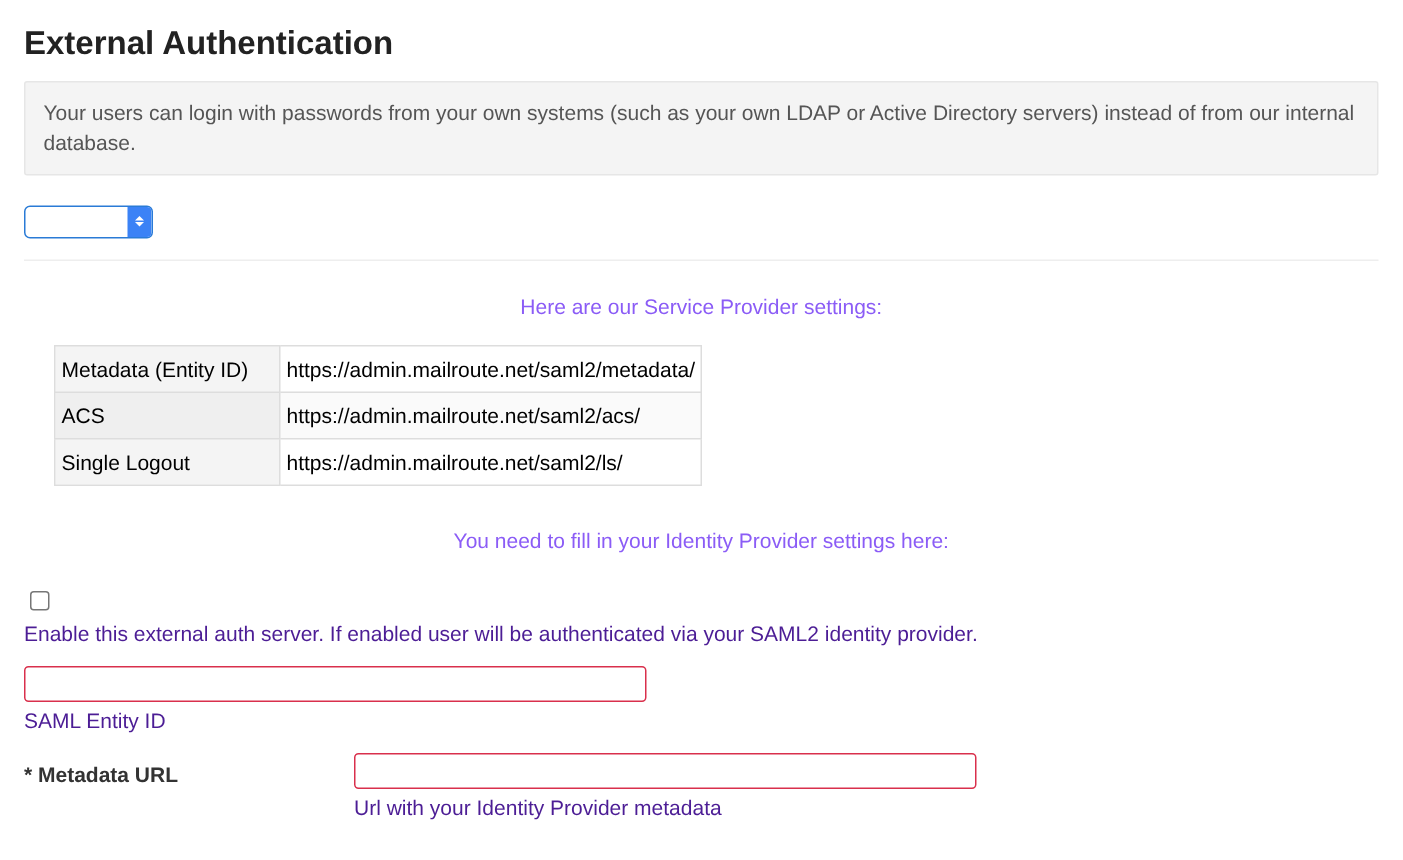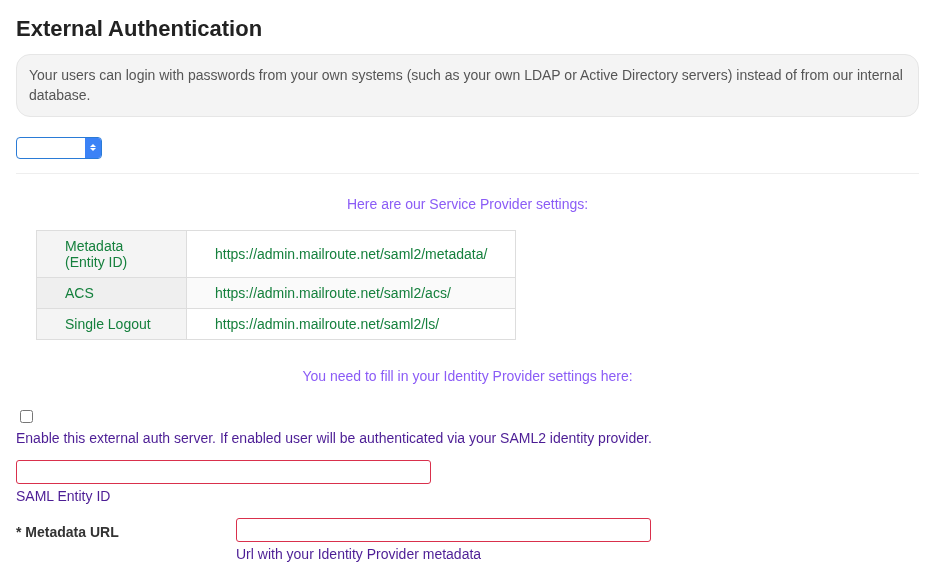--- a/index.html
+++ b/index.html
@@ -13,21 +13,21 @@
     }
     h2 {
       font-size: 22px;
       font-weight: bold;
       margin: 0 0 12px 0;
       color: #222;
     }
     .info-box {
       background: #f4f4f4;
       border: 1px solid #e6e6e6;
-      border-radius: 14px;
+      border-radius: 2px;
       padding: 10px 12px;
       color: #555;
       line-height: 1.45;
       margin-bottom: 20px;
     }
     .auth-type-row {
       display: flex;
       align-items: center;
       gap: 36px;
       padding-bottom: 14px;
@@ -75,23 +75,23 @@
       color: #8b5cf6;
       text-align: center;
     }
     table.sp-table {
       border-collapse: collapse;
       margin-left: 20px;
       margin-bottom: 28px;
     }
     table.sp-table td {
       border: 1px solid #ddd;
-      padding: 7px 28px;
+      padding: 7px 4px;
       font-size: 14px;
-      color: #15803d;
+      color: #000000;
     }
     table.sp-table td.lbl {
       background: #f4f4f4;
       width: 150px;
     }
     table.sp-table td.val {
       background: #fff;
       width: 270px;
     }
     table.sp-table tr:nth-child(even) td.val { background: #fafafa; }

